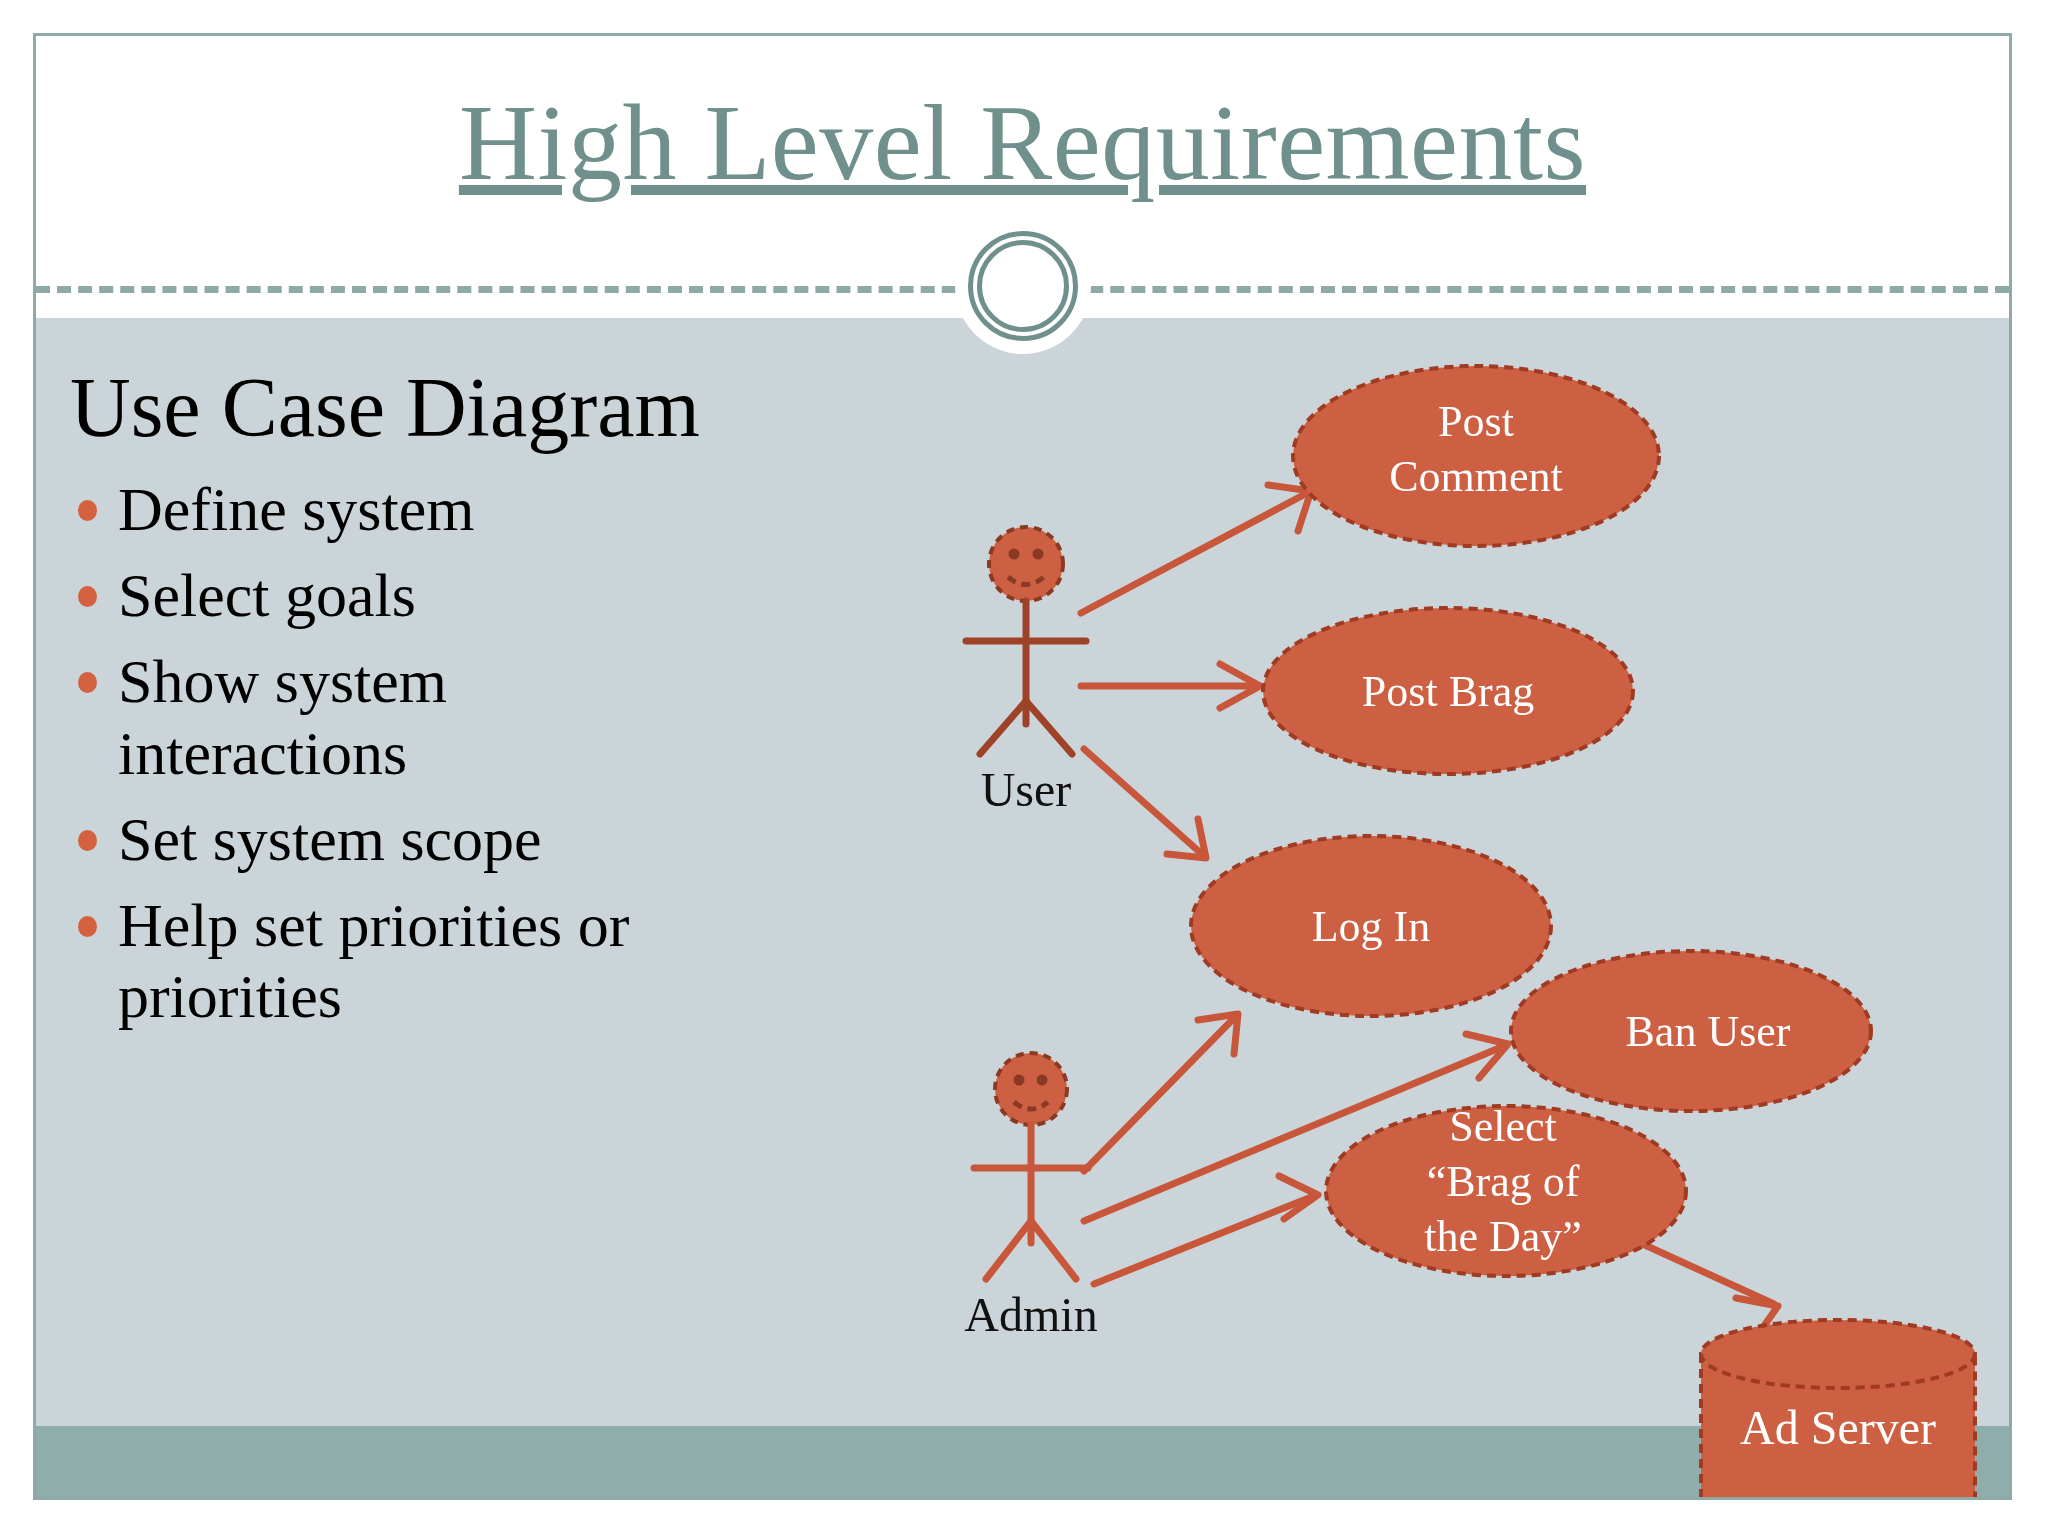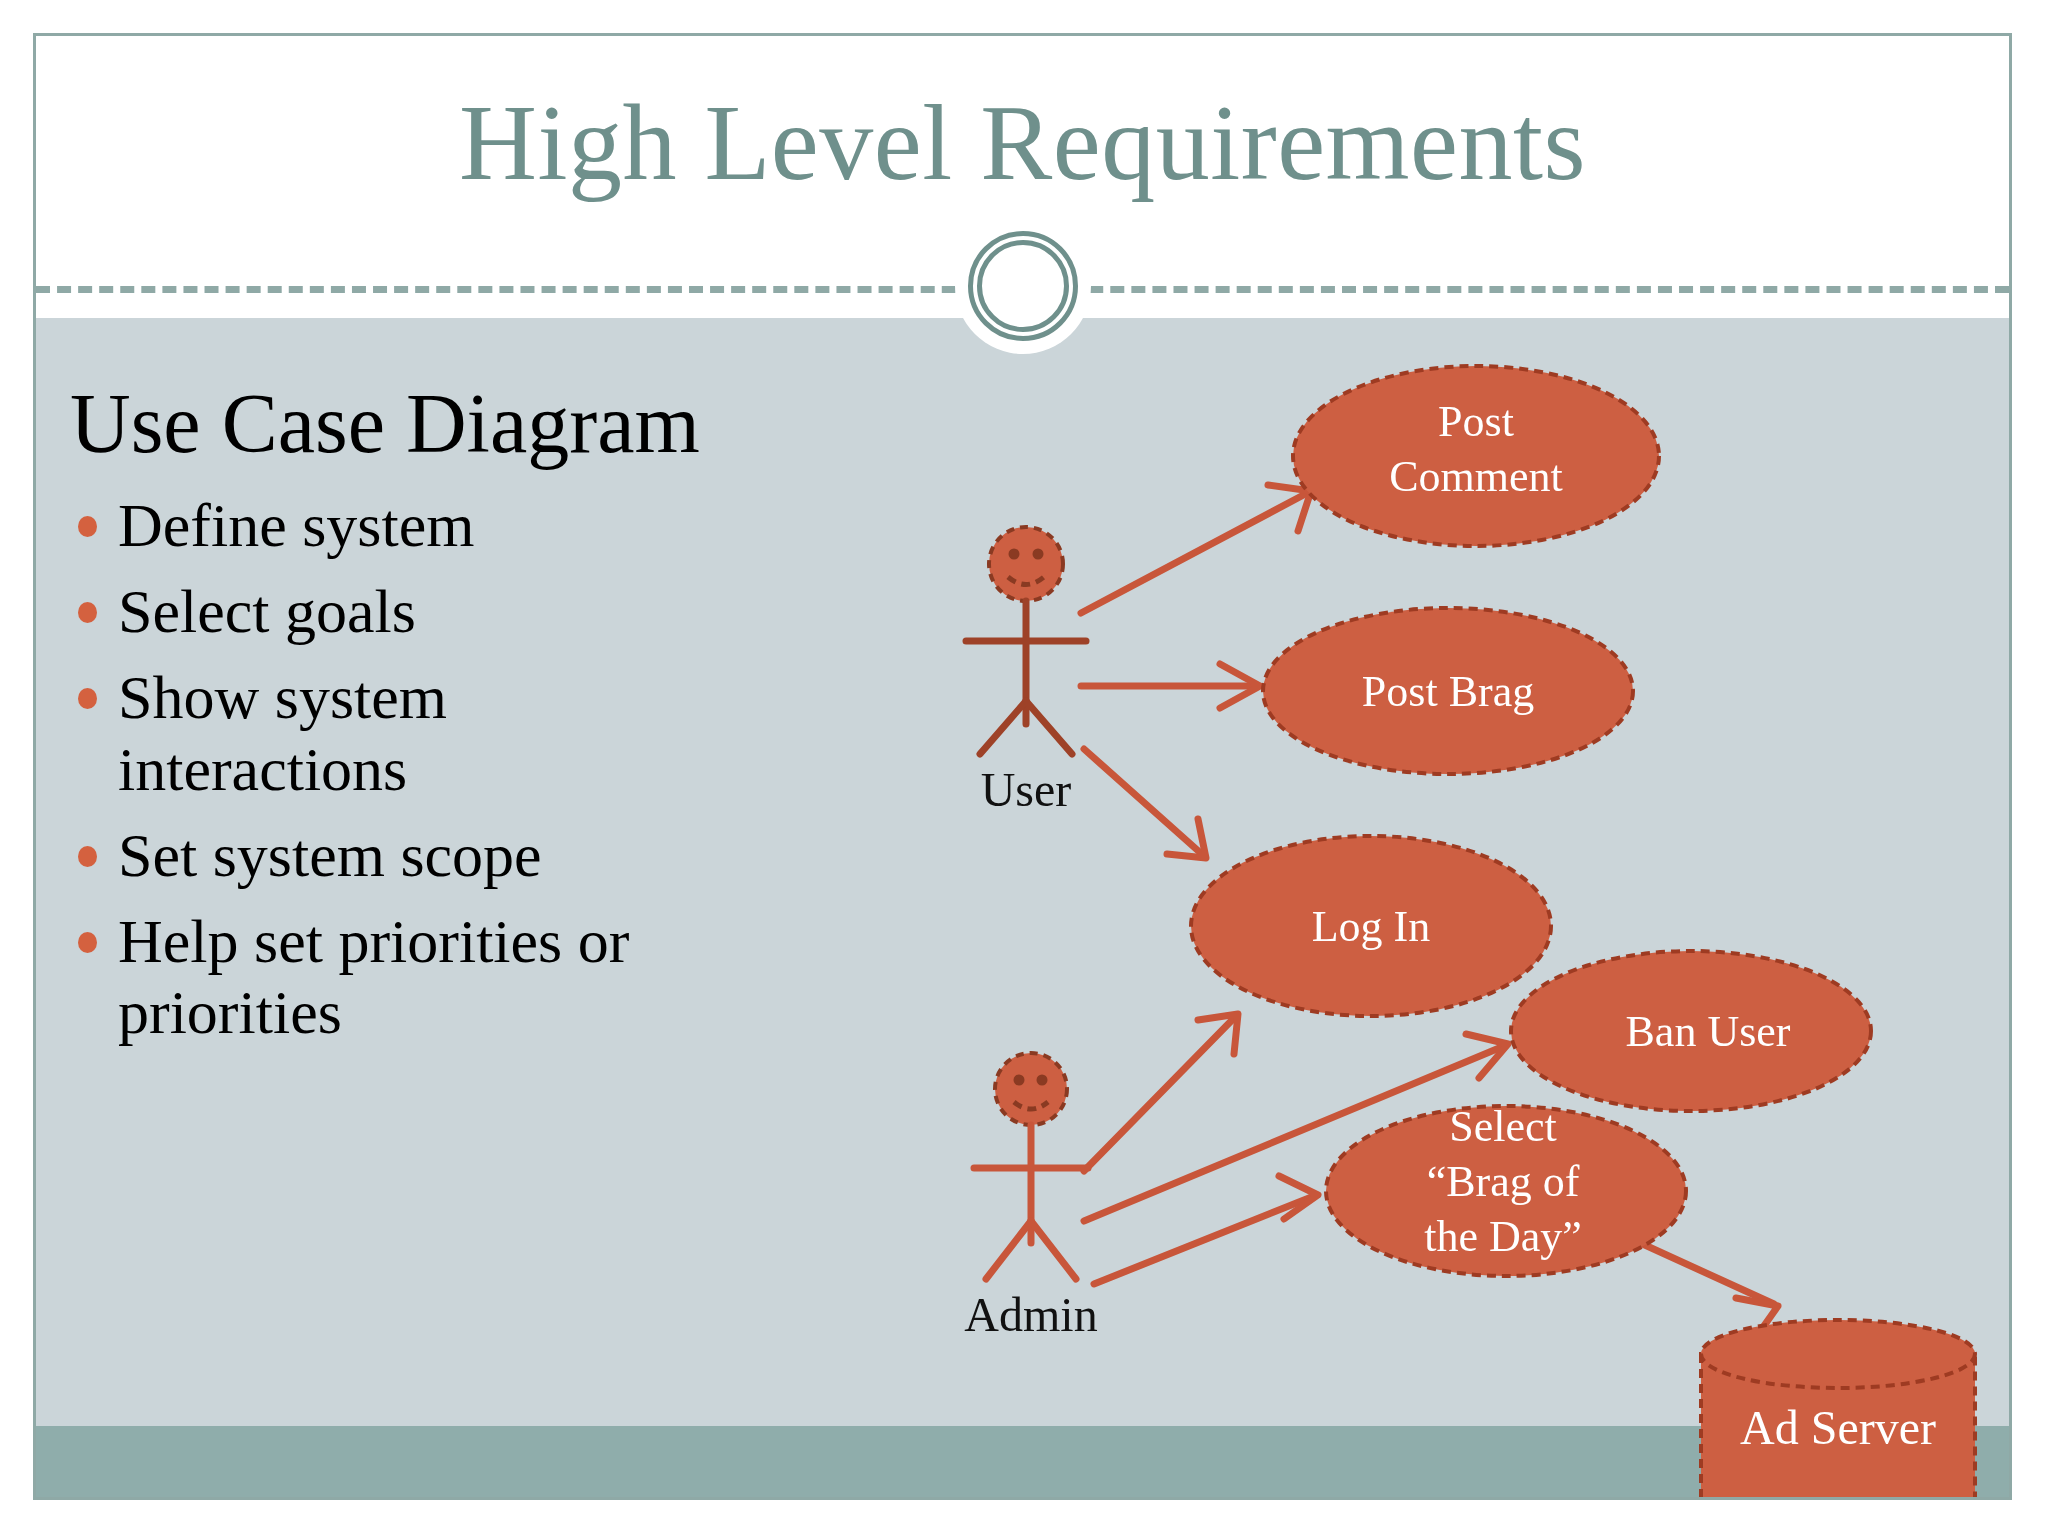--- a/index.html
+++ b/index.html
@@ -40,20 +40,21 @@
     position: absolute;
     left: 0;
     top: 50px;
     width: 100%;
     text-align: center;
     font-size: 108px;
     line-height: 1.05;
     color: #6f908c;
     letter-spacing: 0.5px;
     white-space: nowrap;
+    text-decoration: underline;
   }
 
   
   .dashed-rule {
     position: absolute;
     left: 0;
     top: 250px;
     width: 100%;
     height: 0;
     border-top: 7px dashed #8fa9a6;
@@ -119,21 +120,21 @@
   .content-col {
     position: absolute;
     left: 30px;
     top: 330px;
     width: 680px;
   }
   .subtitle {
     font-size: 84px;
     line-height: 1.0;
     color: #000000;
-    margin: 16px 0 24px 4px;
+    margin: 0 0 24px 4px;
     white-space: nowrap;
   }
   .bullet-list {
     list-style: none;
     margin: 0;
     padding: 0;
   }
   .bullet-item {
     position: relative;
     padding-left: 52px;

